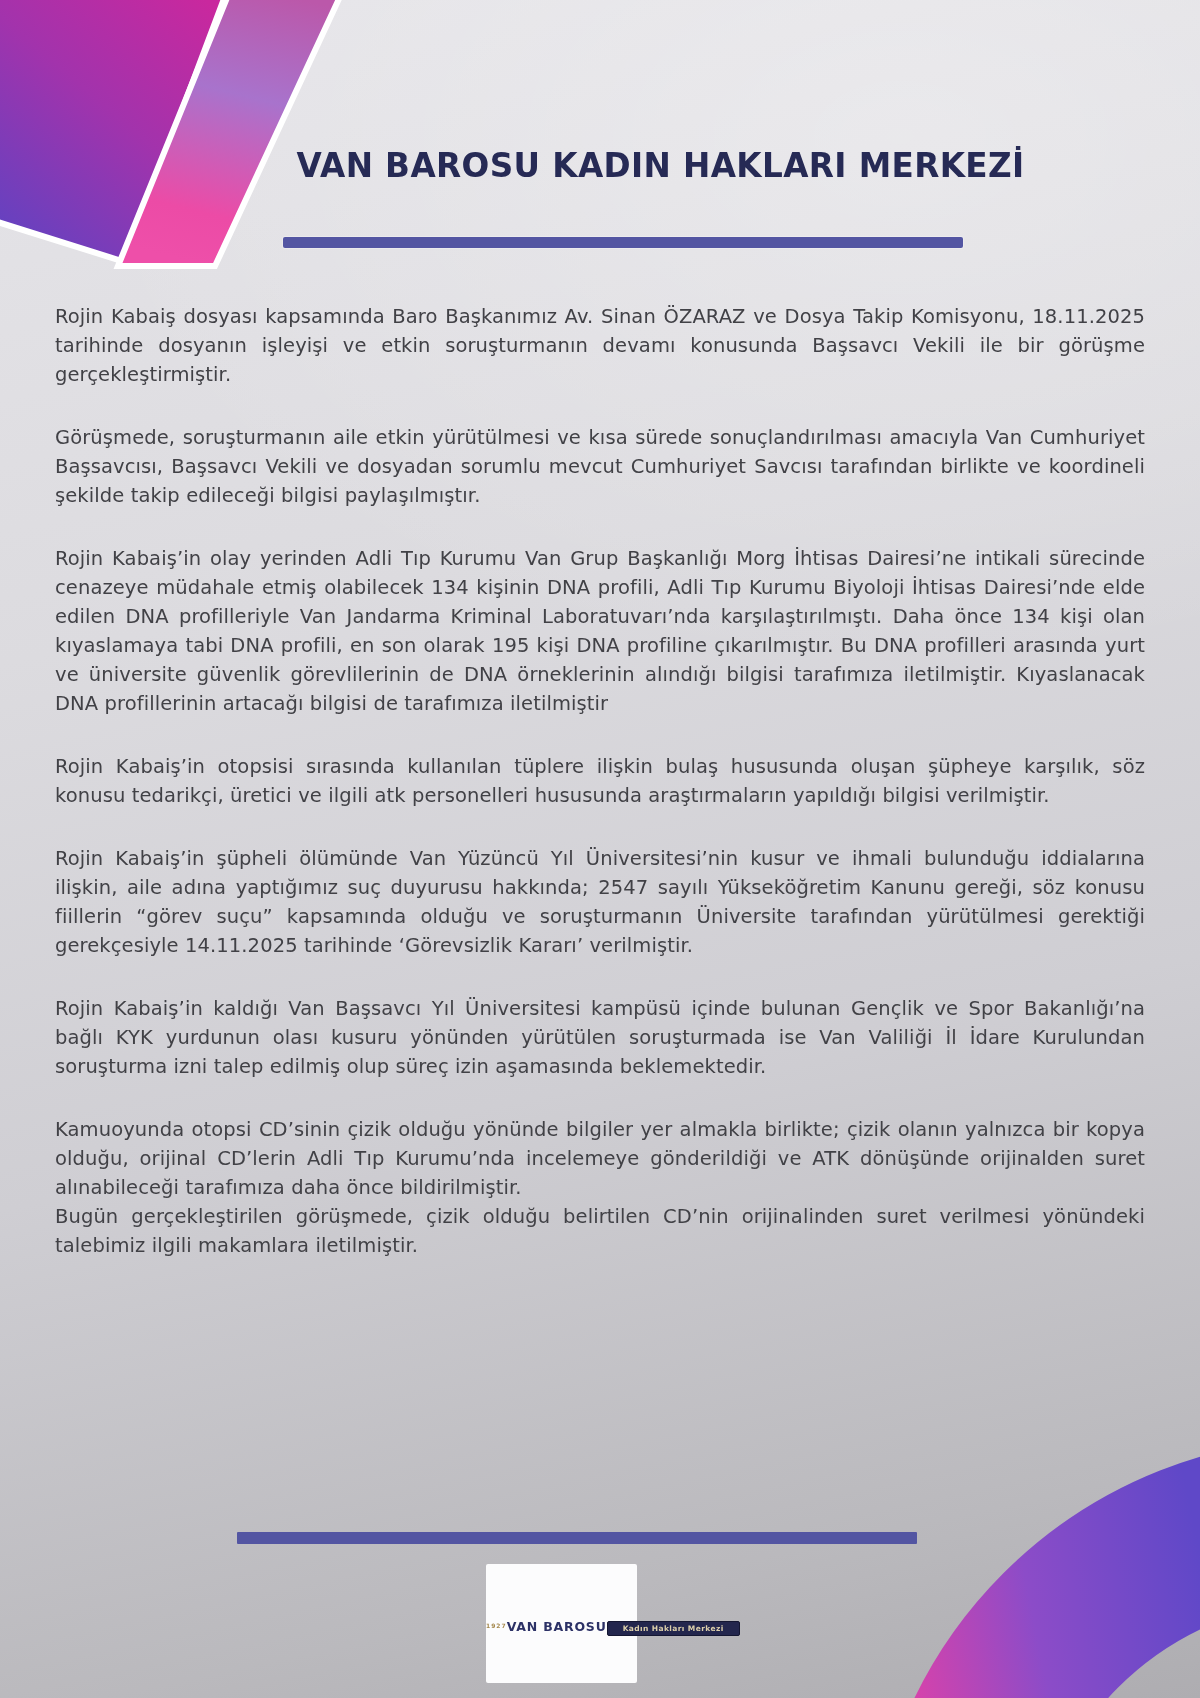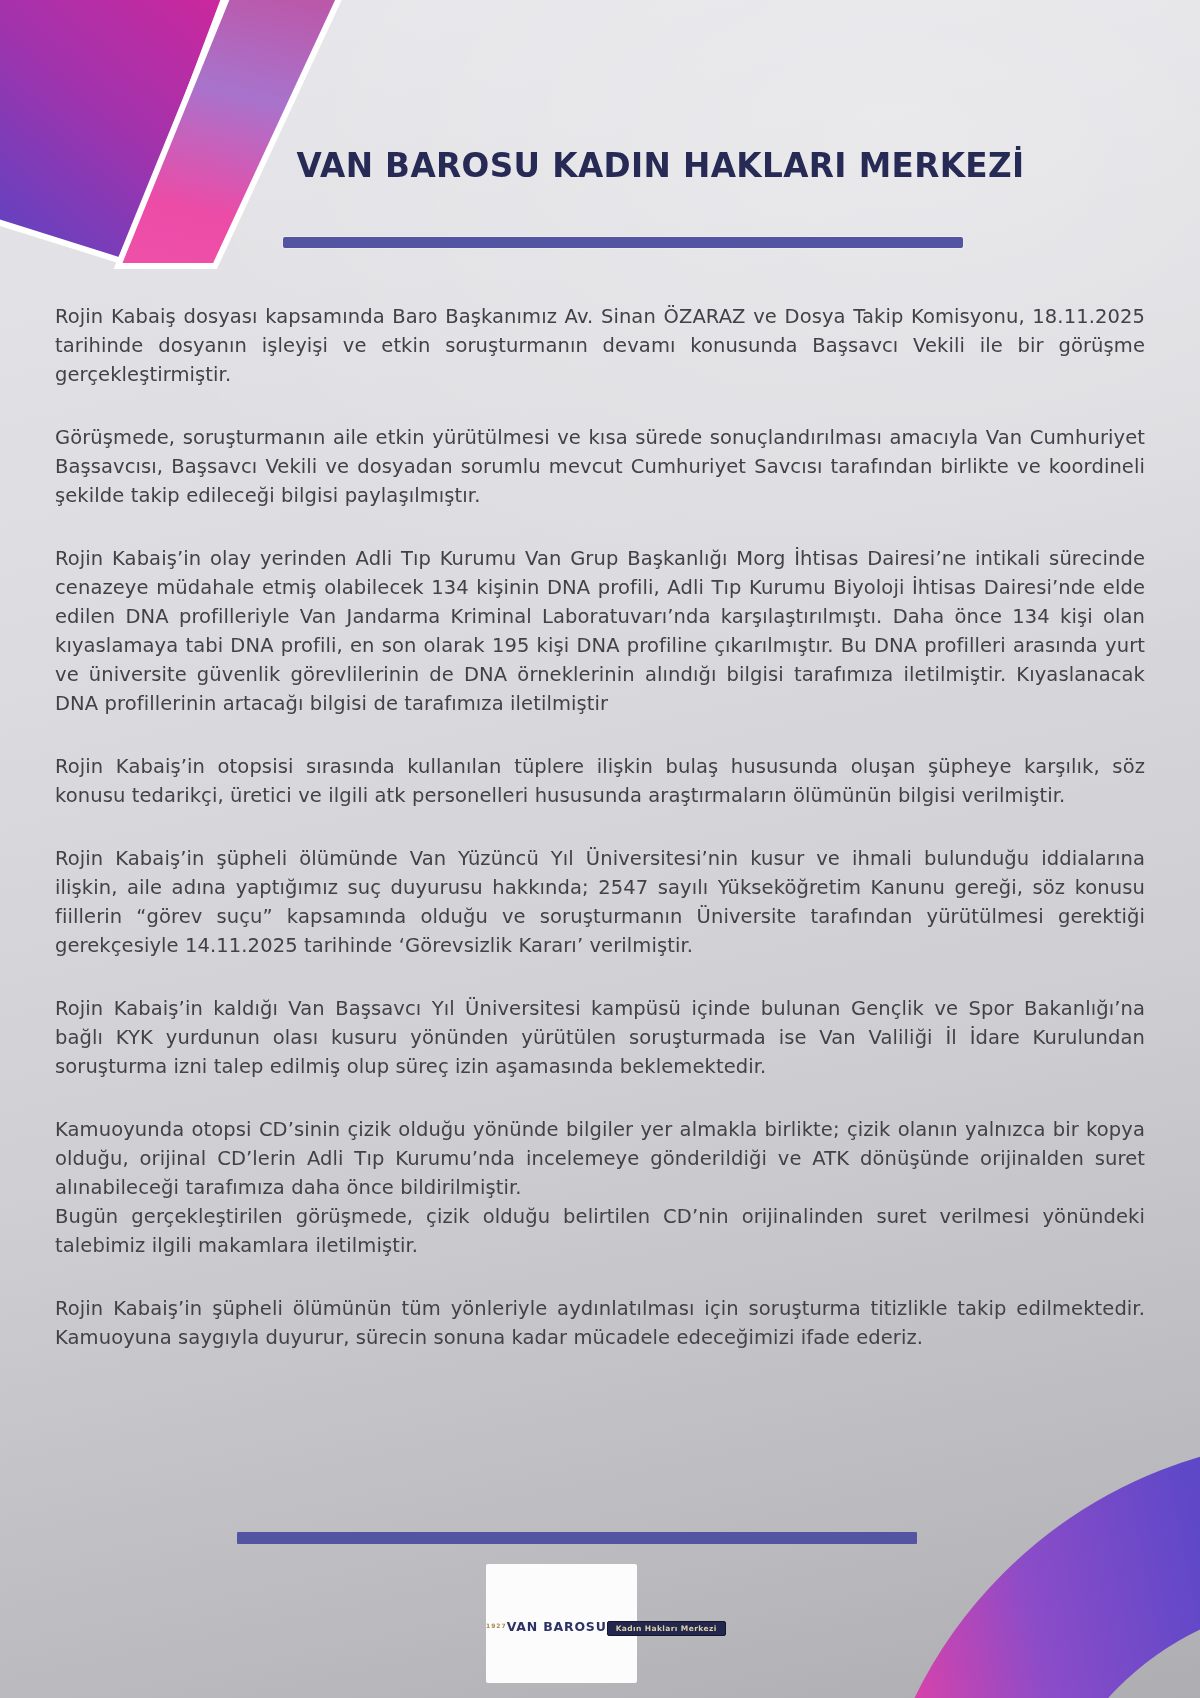--- a/index.html
+++ b/index.html
@@ -57,21 +57,21 @@
   }
   .logo-org {
     font-size:12.5px; line-height:15px; font-weight:700;
     color:#2c3166; letter-spacing:.8px; margin-top:1px;
     white-space:nowrap;
   }
   .logo-banner {
     margin-top:5px;
     background:#23264d; border:1px solid #141631; border-radius:2px;
     color:#ddd0ab; font-size:7.5px; line-height:9px;
-    padding:2px 8px; letter-spacing:.4px; white-space:nowrap; font-weight:700;
+    padding:2px 15px; letter-spacing:.4px; white-space:nowrap; font-weight:700;
   }
   
   .ring { position:absolute; right:0; bottom:0; }
 </style>
 </head>
 <body>
 
 <div class="page">
 
   <svg class="deco" width="350" height="276" viewBox="0 0 350 276" aria-hidden="true">
@@ -92,26 +92,25 @@
     <polygon points="231,-12 344,-12 215,266 118,266" fill="url(#stripe2g)" stroke="#ffffff" stroke-width="6"></polygon>
   </svg>
 
   <h1 class="title">VAN BAROSU KADIN HAKLARI MERKEZİ</h1>
   <div class="title-bar"></div>
 
   <div class="body-text">
       <p class="para">Rojin Kabaiş dosyası kapsamında Baro Başkanımız Av. Sinan ÖZARAZ ve Dosya Takip Komisyonu, 18.11.2025 tarihinde dosyanın işleyişi ve etkin soruşturmanın devamı konusunda Başsavcı Vekili ile bir görüşme gerçekleştirmiştir.</p>
       <p class="para">Görüşmede, soruşturmanın aile etkin yürütülmesi ve kısa sürede sonuçlandırılması amacıyla Van Cumhuriyet Başsavcısı, Başsavcı Vekili ve dosyadan sorumlu mevcut Cumhuriyet Savcısı tarafından birlikte ve koordineli şekilde takip edileceği bilgisi paylaşılmıştır.</p>
       <p class="para">Rojin Kabaiş’in olay yerinden Adli Tıp Kurumu Van Grup Başkanlığı Morg İhtisas Dairesi’ne intikali sürecinde cenazeye müdahale etmiş olabilecek 134 kişinin DNA profili, Adli Tıp Kurumu Biyoloji İhtisas Dairesi’nde elde edilen DNA profilleriyle Van Jandarma Kriminal Laboratuvarı’nda karşılaştırılmıştı. Daha önce 134 kişi olan kıyaslamaya tabi DNA profili, en son olarak 195 kişi DNA profiline çıkarılmıştır. Bu DNA profilleri arasında yurt ve üniversite güvenlik görevlilerinin de DNA örneklerinin alındığı bilgisi tarafımıza iletilmiştir. Kıyaslanacak DNA profillerinin artacağı bilgisi de tarafımıza iletilmiştir</p>
-      <p class="para">Rojin Kabaiş’in otopsisi sırasında kullanılan tüplere ilişkin bulaş hususunda oluşan şüpheye karşılık, söz konusu tedarikçi, üretici ve ilgili atk personelleri hususunda araştırmaların ölümünün bilgisi verilmiştir.</p>
+      <p class="para">Rojin Kabaiş’in otopsisi sırasında kullanılan tüplere ilişkin bulaş hususunda oluşan şüpheye karşılık, söz konusu tedarikçi, üretici ve ilgili atk personelleri hususunda araştırmaların yapıldığı bilgisi verilmiştir.</p>
       <p class="para">Rojin Kabaiş’in şüpheli ölümünde Van Yüzüncü Yıl Üniversitesi’nin kusur ve ihmali bulunduğu iddialarına ilişkin, aile adına yaptığımız suç duyurusu hakkında; 2547 sayılı Yükseköğretim Kanunu gereği, söz konusu fiillerin “görev suçu” kapsamında olduğu ve soruşturmanın Üniversite tarafından yürütülmesi gerektiği gerekçesiyle 14.11.2025 tarihinde ‘Görevsizlik Kararı’ verilmiştir.</p>
       <p class="para">Rojin Kabaiş’in kaldığı Van Başsavcı Yıl Üniversitesi kampüsü içinde bulunan Gençlik ve Spor Bakanlığı’na bağlı KYK yurdunun olası kusuru yönünden yürütülen soruşturmada ise Van Valiliği İl İdare Kurulundan soruşturma izni talep edilmiş olup süreç izin aşamasında beklemektedir.</p>
       <p class="para">Kamuoyunda otopsi CD’sinin çizik olduğu yönünde bilgiler yer almakla birlikte; çizik olanın yalnızca bir kopya olduğu, orijinal CD’lerin Adli Tıp Kurumu’nda incelemeye gönderildiği ve ATK dönüşünde orijinalden suret alınabileceği tarafımıza daha önce bildirilmiştir.
 Bugün gerçekleştirilen görüşmede, çizik olduğu belirtilen CD’nin orijinalinden suret verilmesi yönündeki talebimiz ilgili makamlara iletilmiştir.</p>
-      <p class="para">Rojin Kabaiş’in şüpheli ölümünün tüm yönleriyle aydınlatılması için soruşturma titizlikle takip edilmektedir. Kamuoyuna saygıyla duyurur, sürecin sonuna kadar mücadele edeceğimizi ifade ederiz.</p>
     </div>
 
   <div class="bottom-bar"></div>
 
   <div class="logo-card">
     <svg width="96" height="58" viewBox="0 0 96 58" aria-hidden="true">
 
       <path d="M35,52 C20,44 15,26 24,7" fill="none" stroke="#8e7d4e" stroke-width="3" stroke-dasharray="4 2.4" stroke-linecap="round"></path>
       <path d="M61,52 C76,44 81,26 72,7" fill="none" stroke="#8e7d4e" stroke-width="3" stroke-dasharray="4 2.4" stroke-linecap="round"></path>
 

